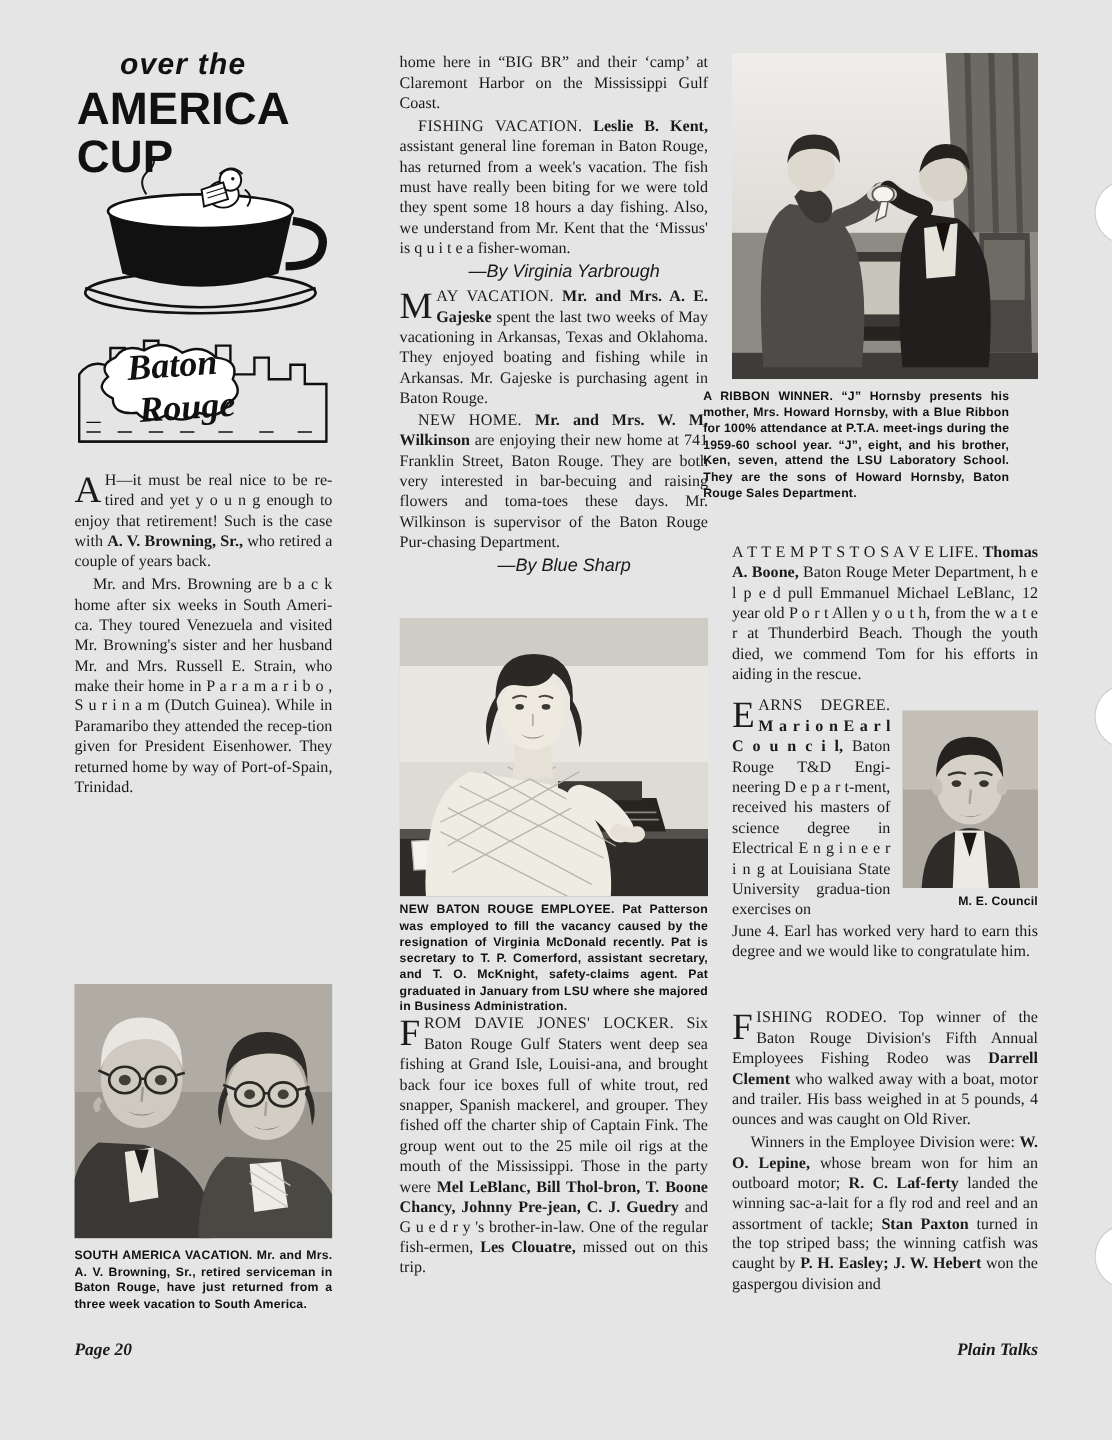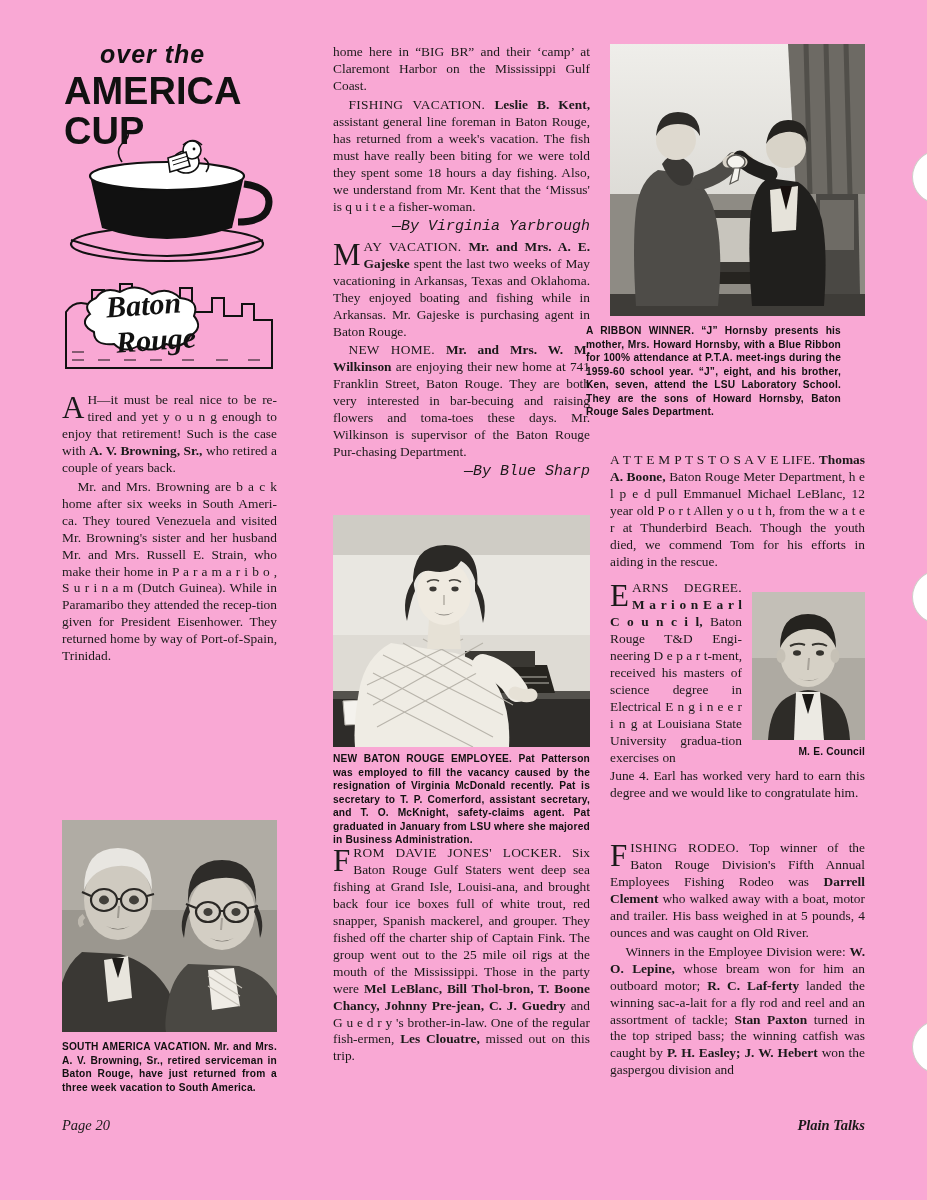--- a/index.html
+++ b/index.html
@@ -11,21 +11,21 @@
     width: 927px;
     height: 1200px;
     position: relative;
     font-family: "Liberation Serif", serif;
     color: #1a1a1a;
     overflow: hidden;
   }
   .page {
     position: absolute;
     inset: 0;
-    background: #f9a8d4;
+    background: #e5e5e5;
   }
 
   
   #masthead {
     position: absolute;
     left: 62px;
     top: 40px;
     width: 215px;
     height: 350px;
   }
@@ -95,26 +95,26 @@
   #col1 { left: 62px;  top: 392px; width: 215px; }
   #col2 { left: 333px; top: 44px;  width: 257px; }
 
   .col p {
     margin: 0 0 0.15em 0;
     text-indent: 1.15em;
     hyphens: auto;
   }
   .col p.noind { text-indent: 0; }
   .byline {
-    text-align: right;
+    text-align: center;
     font-style: italic;
     font-size: 15px;
     margin: 5px 0 8px 0;
     text-indent: 0;
-    font-family: Liberation Mono, monospace;
+    font-family: Liberation Sans, sans-serif;
   }
   b { font-weight: 700; }
   .head-caps { letter-spacing: 0.3px; }
 
   
   .dropcap {
     float: left;
     font-family: "Liberation Serif", serif;
     font-size: 31px;
     line-height: 0.82;
@@ -156,21 +156,21 @@
   
   #photo-council { left: 752px; top: 592px; width: 113px; height: 148px; }
   #cap-council { left: 752px; top: 745px; width: 113px; text-align: right; }
 
   
   #footer-left {
     position: absolute;
     left: 62px;
     top: 1117px;
     font-family: "Liberation Serif", serif;
-    font-weight: 400;
+    font-weight: 700;
     font-style: italic;
     font-size: 14.5px;
     text-align: right;
   }
   #footer-right {
     position: absolute;
     right: 62px;
     top: 1117px;
     font-family: "Liberation Serif", serif;
     font-weight: 700;

